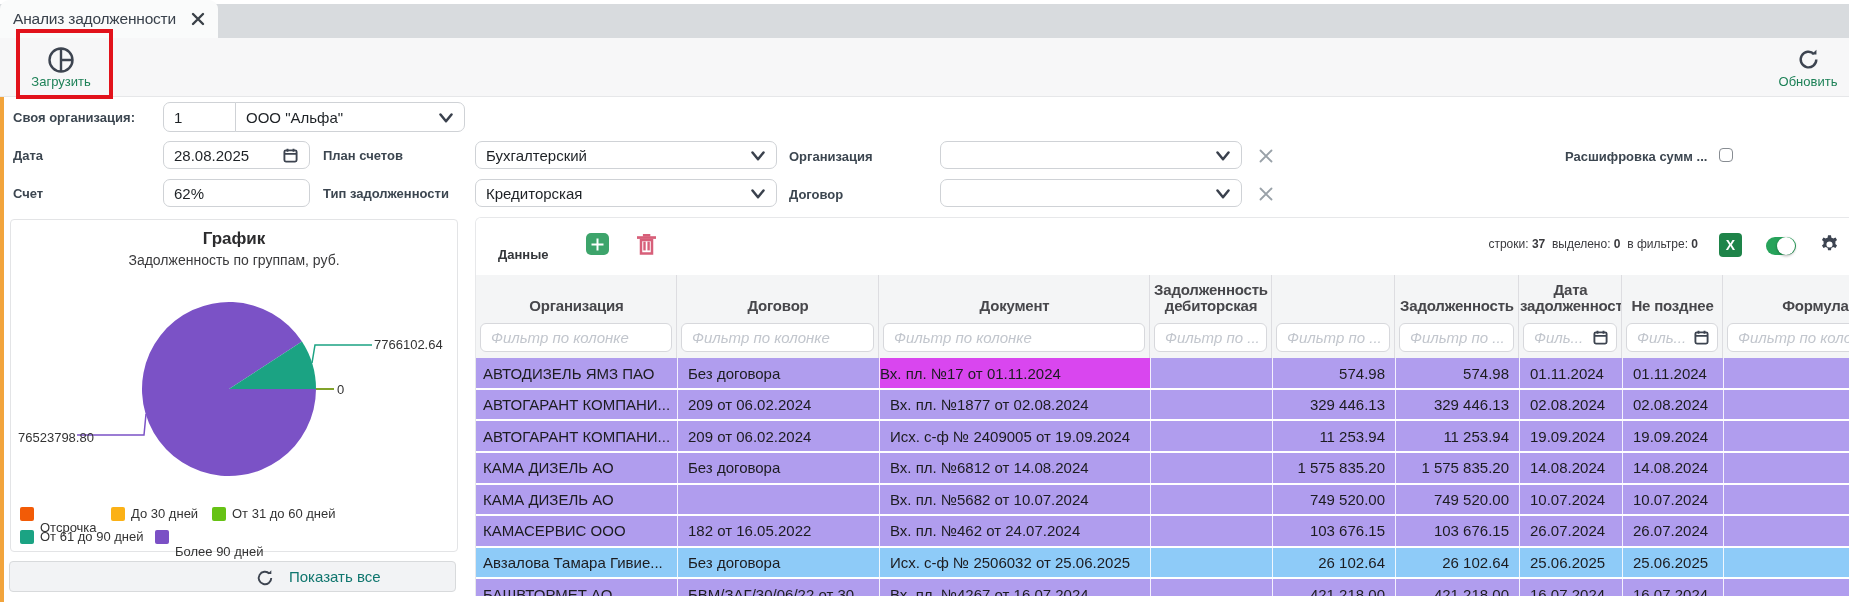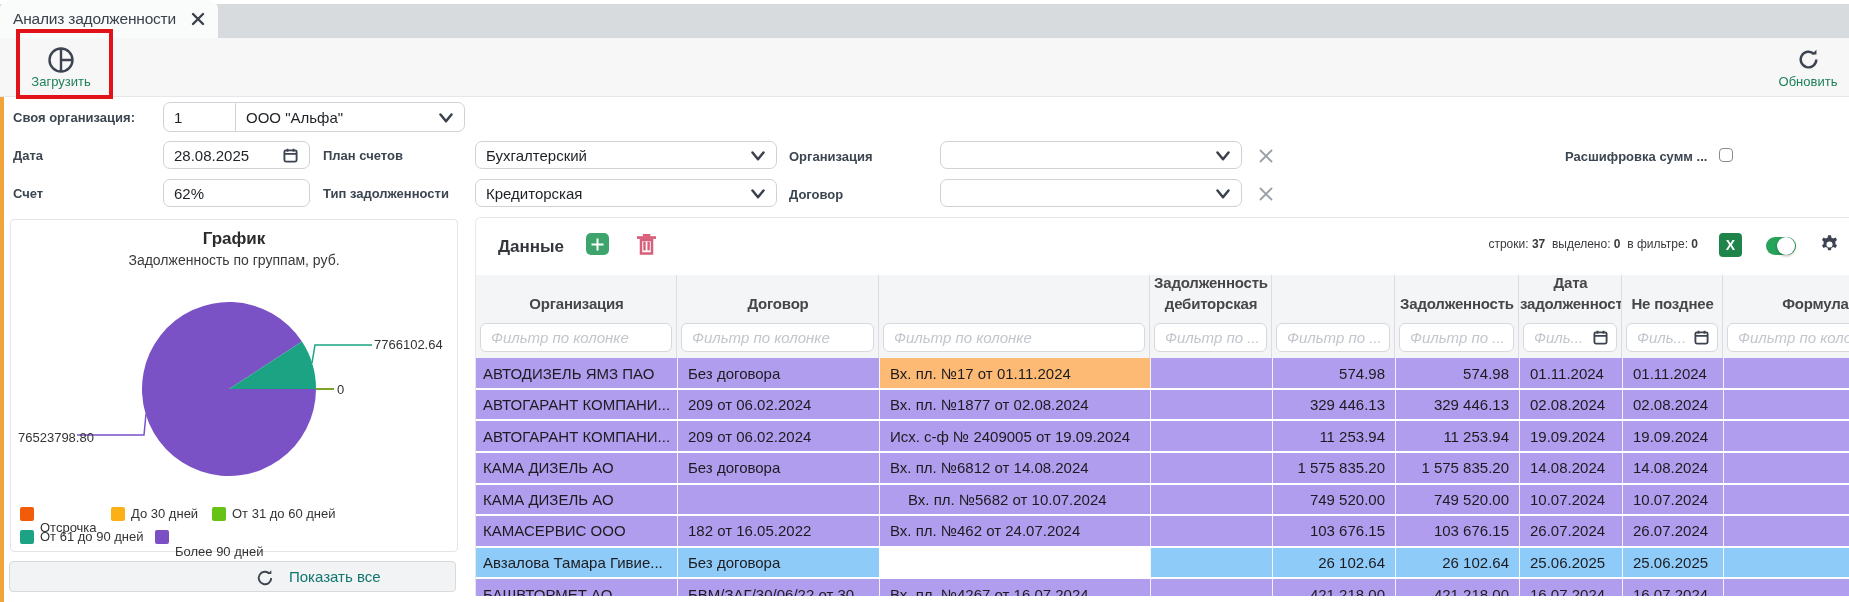--- a/index.html
+++ b/index.html
@@ -24,21 +24,21 @@
   #showall { left:9px; top:561px; width:447px; height:31px; background:#f2f3f5; border:1px solid #d8dadc; border-radius:4px; }
   #showall .tx { position:absolute; left:279px; top:6px; font-size:15px; color:#0f766e; }
   .legsq { position:absolute; width:14px; height:14px; border-radius:2px; }
   .legtx { position:absolute; font-size:13px; color:#333; white-space:nowrap; }
   
   #tablewrap { left:475px; top:217px; width:1374px; height:379px; overflow:hidden; background:#fff;
      border-left:1px solid #e7e8ea; border-top:1px solid #e7e8ea; border-radius:6px 0 0 0; }
   #dataheadbar { position:absolute; left:0; top:0; width:1374px; height:57px; background:#fff; }
   #thead { position:absolute; left:0; top:57px; width:1374px; height:83px; background:#f4f5f6; }
   .hcell { position:absolute; top:0; height:44px; display:flex; align-items:flex-end; justify-content:center;
-     font-size:15px; font-weight:600; color:#47474b; letter-spacing:-0.2px; text-align:center; line-height:21px; overflow:hidden; padding-bottom:5px; }
+     font-size:15px; font-weight:600; color:#47474b; letter-spacing:-0.2px; text-align:center; line-height:16px; overflow:hidden; padding-bottom:5px; }
   .hsep { position:absolute; top:0; width:1px; height:83px; background:#dddde1; }
   .finp { position:absolute; top:48px; height:29px; background:#fff; border:1px solid #d7d8dc; border-radius:6px;
      font-size:15px; font-style:italic; color:#c2c6cd; line-height:27px; padding-left:10px; white-space:nowrap; overflow:hidden; }
   .row { position:absolute; left:0; width:1374px; height:30px; }
   .cell { position:absolute; top:0; height:100%; display:flex; align-items:center; overflow:hidden;
      font-size:15px; color:#1c1c20; white-space:nowrap; }
   .num { justify-content:flex-end; padding-right:10px; }
   svg { display:block; }
 </style>
 </head>
@@ -151,21 +151,21 @@
 <div class="abs" id="showall">
   <svg class="abs" style="left:245px;top:6px" width="20" height="20" viewBox="0 0 24 24" fill="none">
     <path d="M19.5 12 a7.5 7.5 0 1 1 -2.2 -5.3" stroke="#3d4450" stroke-width="2.3" fill="none"></path>
     <path d="M19.6 2.6 V7.3 H14.9 Z" fill="#3d4450"></path>
   </svg>
   <span class="tx">Показать все</span>
 </div>
 
 <div class="abs" id="tablewrap">
   <div id="dataheadbar">
-    <div class="abs" style="left:22px;top:19px;font-size:17px;font-weight:700;color:#33363a;">Данные</div>
+    <div class="abs" style="left:22px;top:29px;font-size:13px;font-weight:700;color:#33363a;">Данные</div>
     <div class="abs" style="left:110px;top:15px;width:23px;height:22px;background:#3da46b;border-radius:5px;">
       <svg style="position:absolute;left:4px;top:3.5px" width="15" height="15" viewBox="0 0 15 15">
           <path d="M7.5 1.5 V13.5 M1.5 7.5 H13.5" stroke="#fff" stroke-width="2"></path>
         </svg>
     </div>
     <svg class="abs" style="left:161px;top:16px" width="19" height="21" viewBox="0 0 19 21">
       <rect x="5.9" y="0" width="7.4" height="2.6" fill="#d75f79"></rect>
       <rect x="0" y="2.2" width="19" height="2.7" fill="#d75f79"></rect>
       <path d="M4 6.1 H15 V19.5 H4 Z" fill="none" stroke="#d75f79" stroke-width="2.5"></path>
       <rect x="6.3" y="7.6" width="2.4" height="8.8" fill="#d75f79"></rect>
@@ -179,20 +179,21 @@
       <path fill="#3d4451" d="M12 8.5 a3.5 3.5 0 1 0 0 7 a3.5 3.5 0 0 0 0 -7 z M10.3 1.5 h3.4 l0.5 2.7 a8 8 0 0 1 2.1 0.9 l2.6-1.2 1.7 2.9 -1.9 1.9 a8 8 0 0 1 0 2.6 l1.9 1.9 -1.7 2.9 -2.6-1.2 a8 8 0 0 1 -2.1 0.9 l-0.5 2.7 h-3.4 l-0.5-2.7 a8 8 0 0 1 -2.1-0.9 l-2.6 1.2 -1.7-2.9 1.9-1.9 a8 8 0 0 1 0-2.6 l-1.9-1.9 1.7-2.9 2.6 1.2 a8 8 0 0 1 2.1-0.9 z" fill-rule="evenodd"></path>
     </svg>
   </div>
   <div id="thead">
       <div class="hcell" style="left:0px;width:201px">Организация</div>
       <div class="finp" style="left:4px;width:192px">Фильтр по колонке</div>
       <div class="hsep" style="left:200px"></div>
       <div class="hcell" style="left:201px;width:202px">Договор</div>
       <div class="finp" style="left:205px;width:193px">Фильтр по колонке</div>
       <div class="hsep" style="left:402px"></div>
+      <div class="hcell" style="left:403px;width:271px">Документ</div>
       <div class="finp" style="left:407px;width:262px">Фильтр по колонке</div>
       <div class="hsep" style="left:673px"></div>
       <div class="hcell" style="left:674px;width:122px">Задолженность дебиторская</div>
       <div class="finp" style="left:678px;width:113px">Фильтр по ...</div>
       <div class="hsep" style="left:795px"></div>
       <div class="finp" style="left:800px;width:114px">Фильтр по ...</div>
       <div class="hsep" style="left:918px"></div>
       <div class="hcell" style="left:919px;width:124px">Задолженность</div>
       <div class="finp" style="left:923px;width:115px">Фильтр по ...</div>
       <div class="hsep" style="left:1042px"></div>
@@ -213,21 +214,21 @@
           <path d="M4.8 0.8 V4 M11.2 0.8 V4 M2 6.2 H14" stroke="#3d4450" stroke-width="2"></path>
         </svg></div>
       <div class="hsep" style="left:1246px"></div>
       <div class="hcell" style="left:1247px;width:185px">Формула</div>
       <div class="finp" style="left:1251px;width:196px">Фильтр по колонке</div>
     </div>
   <div id="rows">
       <div class="row" style="top:140.3px;height:29.6px">
         <div class="cell" style="left:0px;width:201px;background:#b09dee;padding-left:7px;">АВТОДИЗЕЛЬ ЯМЗ ПАО</div>
         <div class="cell" style="left:201px;width:202px;background:#b09dee;padding-left:10px;border-left:1px solid rgba(255,255,255,0.85);">Без договора</div>
-        <div class="cell" style="left:403px;width:271px;background:#fdba74;padding-left:10px;border-left:1px solid rgba(255,255,255,0.85);">Вх. пл. №17 от 01.11.2024</div>
+        <div class="cell" style="left:403px;width:271px;background:#d946ef;border-left:1px solid rgba(255,255,255,0.85);">Вх. пл. №17 от 01.11.2024</div>
         <div class="cell num" style="left:674px;width:122px;background:#b09dee;;border-left:1px solid rgba(255,255,255,0.85);"></div>
         <div class="cell num" style="left:796px;width:123px;background:#b09dee;;border-left:1px solid rgba(255,255,255,0.85);">574.98</div>
         <div class="cell num" style="left:919px;width:124px;background:#b09dee;;border-left:1px solid rgba(255,255,255,0.85);">574.98</div>
         <div class="cell" style="left:1043px;width:103px;background:#b09dee;padding-left:10px;border-left:1px solid rgba(255,255,255,0.85);">01.11.2024</div>
         <div class="cell" style="left:1146px;width:101px;background:#b09dee;padding-left:10px;border-left:1px solid rgba(255,255,255,0.85);">01.11.2024</div>
         <div class="cell" style="left:1247px;width:185px;background:#b09dee;padding-left:10px;border-left:1px solid rgba(255,255,255,0.85);"></div>
       </div>
       <div class="row" style="top:171.9px;height:29.6px">
         <div class="cell" style="left:0px;width:201px;background:#b09dee;padding-left:7px;">АВТОГАРАНТ КОМПАНИ...</div>
         <div class="cell" style="left:201px;width:202px;background:#b09dee;padding-left:10px;border-left:1px solid rgba(255,255,255,0.85);">209 от 06.02.2024</div>
@@ -257,21 +258,21 @@
         <div class="cell num" style="left:674px;width:122px;background:#b09dee;;border-left:1px solid rgba(255,255,255,0.85);"></div>
         <div class="cell num" style="left:796px;width:123px;background:#b09dee;;border-left:1px solid rgba(255,255,255,0.85);">1 575 835.20</div>
         <div class="cell num" style="left:919px;width:124px;background:#b09dee;;border-left:1px solid rgba(255,255,255,0.85);">1 575 835.20</div>
         <div class="cell" style="left:1043px;width:103px;background:#b09dee;padding-left:10px;border-left:1px solid rgba(255,255,255,0.85);">14.08.2024</div>
         <div class="cell" style="left:1146px;width:101px;background:#b09dee;padding-left:10px;border-left:1px solid rgba(255,255,255,0.85);">14.08.2024</div>
         <div class="cell" style="left:1247px;width:185px;background:#b09dee;padding-left:10px;border-left:1px solid rgba(255,255,255,0.85);"></div>
       </div>
       <div class="row" style="top:266.6px;height:29.6px">
         <div class="cell" style="left:0px;width:201px;background:#b09dee;padding-left:7px;">КАМА ДИЗЕЛЬ АО</div>
         <div class="cell" style="left:201px;width:202px;background:#b09dee;padding-left:10px;border-left:1px solid rgba(255,255,255,0.85);"></div>
-        <div class="cell" style="left:403px;width:271px;background:#b09dee;padding-left:28px;border-left:1px solid rgba(255,255,255,0.85);">Вх. пл. №5682 от 10.07.2024</div>
+        <div class="cell" style="left:403px;width:271px;background:#b09dee;padding-left:10px;border-left:1px solid rgba(255,255,255,0.85);">Вх. пл. №5682 от 10.07.2024</div>
         <div class="cell num" style="left:674px;width:122px;background:#b09dee;;border-left:1px solid rgba(255,255,255,0.85);"></div>
         <div class="cell num" style="left:796px;width:123px;background:#b09dee;;border-left:1px solid rgba(255,255,255,0.85);">749 520.00</div>
         <div class="cell num" style="left:919px;width:124px;background:#b09dee;;border-left:1px solid rgba(255,255,255,0.85);">749 520.00</div>
         <div class="cell" style="left:1043px;width:103px;background:#b09dee;padding-left:10px;border-left:1px solid rgba(255,255,255,0.85);">10.07.2024</div>
         <div class="cell" style="left:1146px;width:101px;background:#b09dee;padding-left:10px;border-left:1px solid rgba(255,255,255,0.85);">10.07.2024</div>
         <div class="cell" style="left:1247px;width:185px;background:#b09dee;padding-left:10px;border-left:1px solid rgba(255,255,255,0.85);"></div>
       </div>
       <div class="row" style="top:298.1px;height:29.6px">
         <div class="cell" style="left:0px;width:201px;background:#b09dee;padding-left:7px;">КАМАСЕРВИС ООО</div>
         <div class="cell" style="left:201px;width:202px;background:#b09dee;padding-left:10px;border-left:1px solid rgba(255,255,255,0.85);">182 от 16.05.2022</div>
@@ -279,20 +280,21 @@
         <div class="cell num" style="left:674px;width:122px;background:#b09dee;;border-left:1px solid rgba(255,255,255,0.85);"></div>
         <div class="cell num" style="left:796px;width:123px;background:#b09dee;;border-left:1px solid rgba(255,255,255,0.85);">103 676.15</div>
         <div class="cell num" style="left:919px;width:124px;background:#b09dee;;border-left:1px solid rgba(255,255,255,0.85);">103 676.15</div>
         <div class="cell" style="left:1043px;width:103px;background:#b09dee;padding-left:10px;border-left:1px solid rgba(255,255,255,0.85);">26.07.2024</div>
         <div class="cell" style="left:1146px;width:101px;background:#b09dee;padding-left:10px;border-left:1px solid rgba(255,255,255,0.85);">26.07.2024</div>
         <div class="cell" style="left:1247px;width:185px;background:#b09dee;padding-left:10px;border-left:1px solid rgba(255,255,255,0.85);"></div>
       </div>
       <div class="row" style="top:329.7px;height:29.6px">
         <div class="cell" style="left:0px;width:201px;background:#8ecbf8;padding-left:7px;">Авзалова Тамара Гивие...</div>
         <div class="cell" style="left:201px;width:202px;background:#8ecbf8;padding-left:10px;border-left:1px solid rgba(255,255,255,0.85);">Без договора</div>
+        <div class="cell" style="left:403px;width:271px;background:#8ecbf8;padding-left:10px;border-left:1px solid rgba(255,255,255,0.85);">Исх. с-ф № 2506032 от 25.06.2025</div>
         <div class="cell num" style="left:674px;width:122px;background:#8ecbf8;;border-left:1px solid rgba(255,255,255,0.85);"></div>
         <div class="cell num" style="left:796px;width:123px;background:#8ecbf8;;border-left:1px solid rgba(255,255,255,0.85);">26 102.64</div>
         <div class="cell num" style="left:919px;width:124px;background:#8ecbf8;;border-left:1px solid rgba(255,255,255,0.85);">26 102.64</div>
         <div class="cell" style="left:1043px;width:103px;background:#8ecbf8;padding-left:10px;border-left:1px solid rgba(255,255,255,0.85);">25.06.2025</div>
         <div class="cell" style="left:1146px;width:101px;background:#8ecbf8;padding-left:10px;border-left:1px solid rgba(255,255,255,0.85);">25.06.2025</div>
         <div class="cell" style="left:1247px;width:185px;background:#8ecbf8;padding-left:10px;border-left:1px solid rgba(255,255,255,0.85);"></div>
       </div>
       <div class="row" style="top:361.3px;height:29.6px">
         <div class="cell" style="left:0px;width:201px;background:#b09dee;padding-left:7px;">БАШВТОРМЕТ АО</div>
         <div class="cell" style="left:201px;width:202px;background:#b09dee;padding-left:10px;border-left:1px solid rgba(255,255,255,0.85);">БВМ/ЗАГ/30/06/22 от 30...</div>

